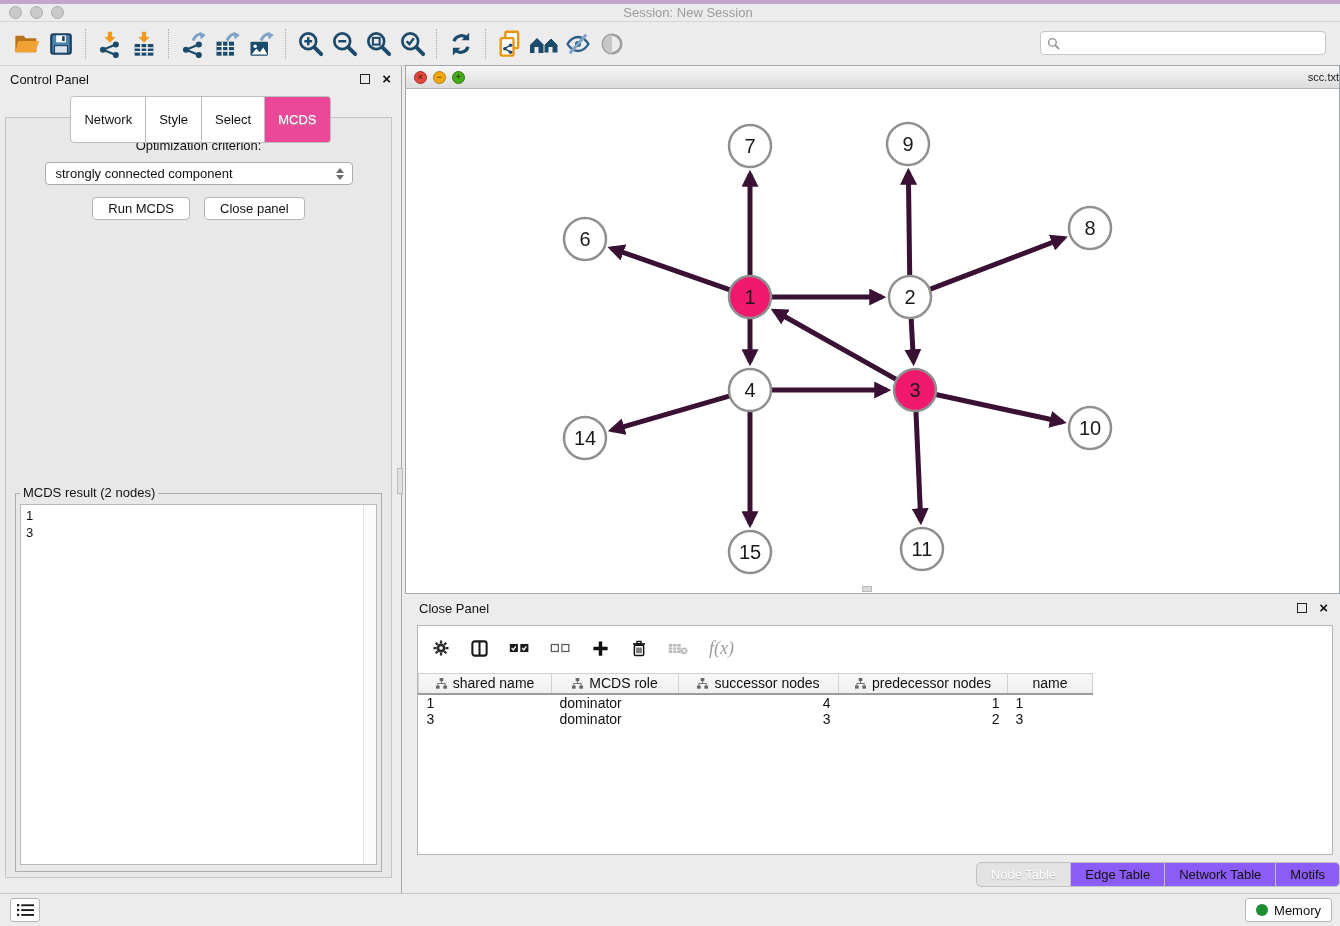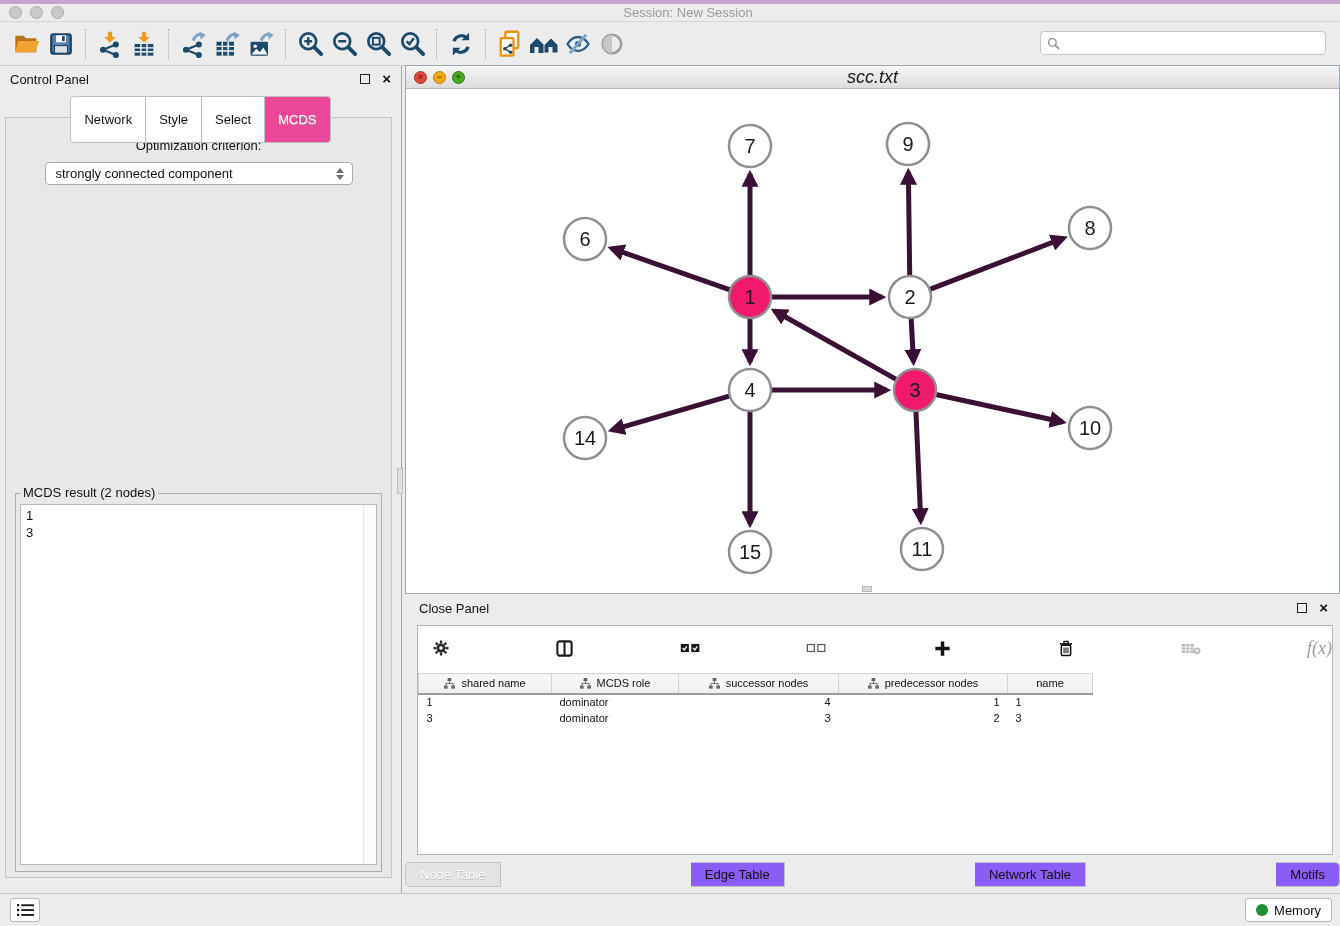--- a/index.html
+++ b/index.html
@@ -66,42 +66,42 @@
   .net-frame { position:absolute; left:405px; top:65px; width:935px; height:529px;
     border:1px solid #9FA8B0; background:#fff; }
   .net-titlebar { height:23px; background:linear-gradient(#F7F7F7,#DCDCDC); border-bottom:1px solid #B5B5B5;
     display:flex; align-items:center; position:relative; }
   .net-btns { display:flex; gap:6px; margin-left:8px; }
   .nb { width:13px; height:13px; border-radius:50%; font-size:9px; font-weight:bold; color:rgba(40,20,10,.65);
     display:flex; align-items:center; justify-content:center; line-height:1; }
   .nb.red { background:#E2463D; border:1px solid #A72F28; }
   .nb.yellow { background:#F3A811; border:1px solid #B97F0D; }
   .nb.green { background:#47AC1C; border:1px solid #2F7A12; }
-  .net-title { position:absolute; left:0; right:0; text-align:center; font-size:18px; color:#1A1A1A;font-style:italic; }
+  .net-title { position:absolute; left:0; right:0; text-align:right; font-size:11px; color:#1A1A1A; }
   .net-canvas { position:relative; width:933px; height:504px; background:#fff; }
   .canvas-handle { position:absolute; left:456px; bottom:1px; width:10px; height:6px; background:#D9D9D9; border:1px solid #B9B9B9; }
 
   
   .table-panel { position:absolute; left:405px; top:594px; width:935px; height:299px; background:#ECECEC; }
   .tp-head { height:28px; display:flex; align-items:center; padding:0 12px 0 14px; }
   .tp-content { position:absolute; left:12px; right:7px; top:31px; height:230px; background:#fff; border:1px solid #B5B5B5; }
-  .tp-toolbar { height:44px; display:flex; align-items:center; gap:20px; padding-left:14px;justify-content:space-between; }
+  .tp-toolbar { height:44px; display:flex; align-items:center; gap:20px; padding-left:14px; }
   .tp-icon { display:flex; align-items:center; justify-content:center; }
   .fx-label { font-family:"Liberation Serif", serif; font-style:italic; color:#9C9C9C; font-size:18px; }
 
-  table.nodetable { border-collapse:collapse; margin-top:3px; font-size:11px; color:#111; }
+  table.nodetable { border-collapse:collapse; margin-top:3px; font-size:14px; color:#111; }
   .nodetable th { font-weight:normal; background:linear-gradient(#F8F8F8,#EFEFEF);
     border:1px solid #D2D2D2; border-bottom:2px solid #9C9C9C; height:20px; padding:0 6px; }
   .nodetable th .th-inner { display:flex; align-items:center; justify-content:center; gap:6px; }
   .nodetable td { height:16px; padding:0 8px; vertical-align:middle; }
   .nodetable .c0 { width:133px; } .nodetable .c1 { width:127px; } .nodetable .c2 { width:160px; }
   .nodetable .c3 { width:169px; } .nodetable .c4 { width:85px; }
   td.al { text-align:left; } td.ar { text-align:right; }
 
-  .tp-tabs { position:absolute; left:0; right:0; top:268px; display:flex; justify-content:space-between; }
+  .tp-tabs { position:absolute; left:0; right:0; top:268px; display:flex; justify-content:flex-end; }
   .tp-tab { font-size:13px; padding:4px 14px; background:#8b5cf6; border:1px solid #C2C2C2; border-left:none; color:#111; }
   .tp-tab:first-child { border-left:1px solid #C2C2C2; border-radius:5px 0 0 5px; }
   .tp-tab:last-child { border-radius:0 5px 5px 0; }
   .tp-tab.active { background:#E3E3E3; color:#FDFDFD; text-shadow:0 1px 1px #b5b5b5; }
 
   
   .statusbar { position:absolute; left:0; top:893px; width:1340px; height:33px; background:#ECECEC; border-top:1px solid #C6C6C6; }
   .sb-left-btn { position:absolute; left:10px; top:4px; width:30px; height:24px; background:#fff; border:1px solid #B6B6B6;
     border-radius:3px; display:flex; align-items:center; justify-content:center; }
   .memory-btn { position:absolute; right:8px; top:4px; height:24px; padding:0 10px; background:#fff; border:1px solid #B6B6B6;
@@ -279,20 +279,24 @@
     <span class="cp-tab active">MCDS</span>
   </div>
   <div class="cp-content">
     <div class="opt-label">Optimization criterion:</div>
     <div class="cp-select">
       <span class="sel-text">strongly connected component</span>
       <span class="stepper">
           <i class="up"></i>
           <i class="down"></i>
         </span>
+    </div>
+    <div class="cp-buttons">
+      <div class="cp-btn">Run MCDS</div>
+      <div class="cp-btn">Close panel</div>
     </div>
     <div class="mcds-fieldset">
       <span class="mcds-legend">MCDS result (2 nodes)</span>
       <div class="mcds-box">
         <div class="mcds-lines">
           <div>1</div>
           <div>3</div>
         </div>
         <div class="mcds-scroll"></div>
       </div>

